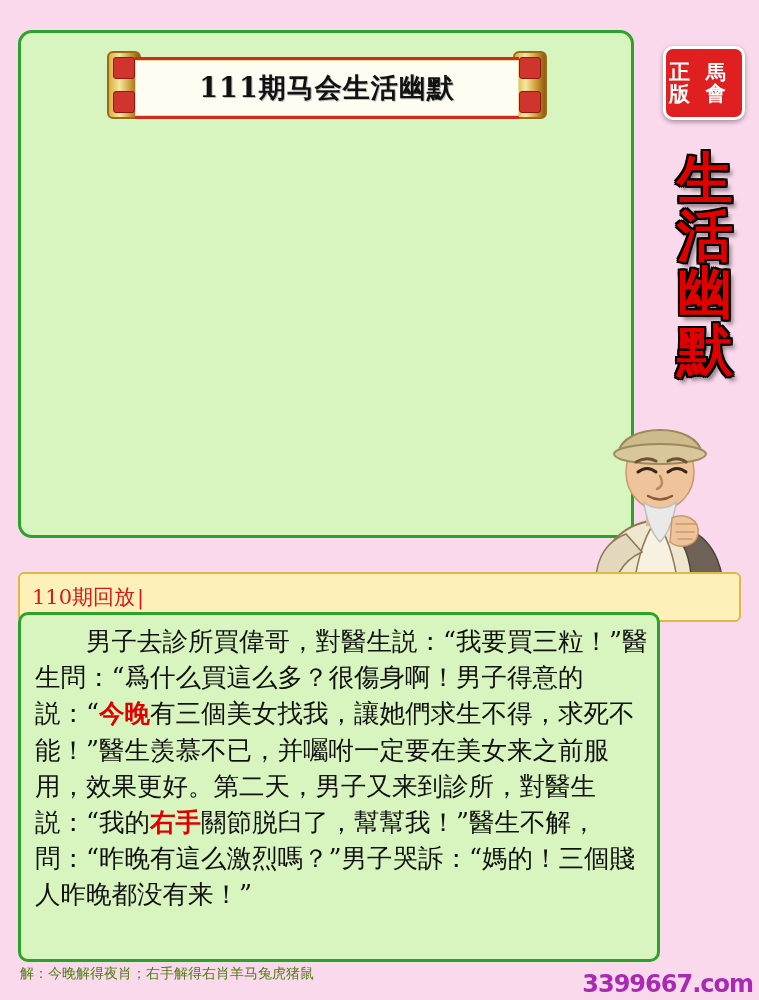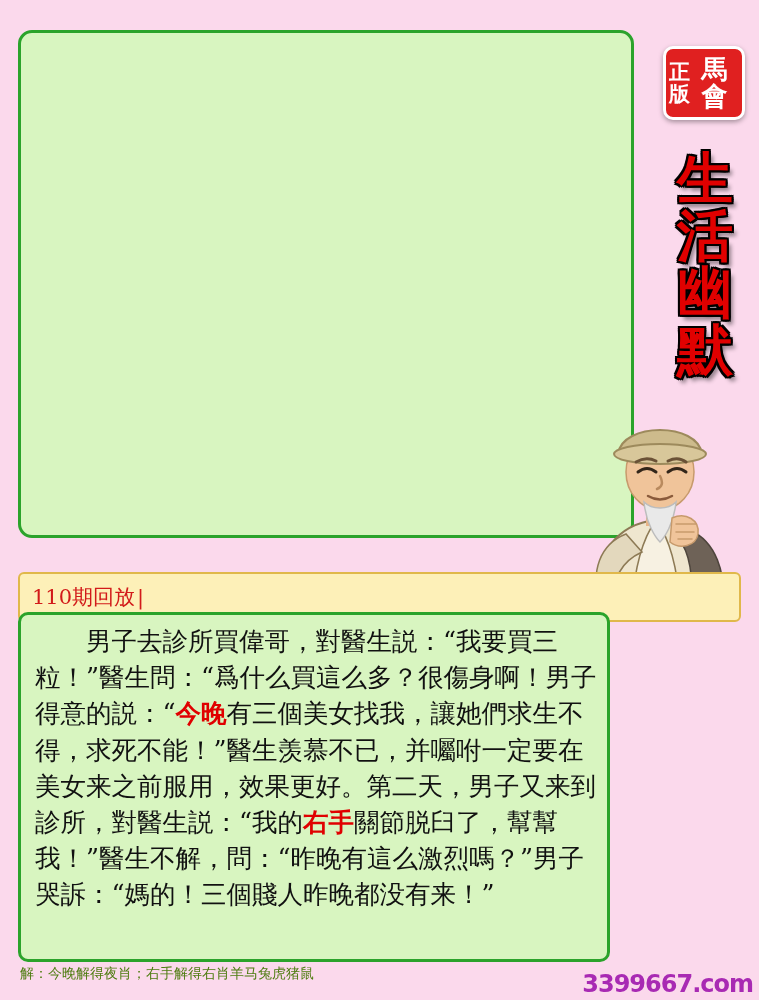--- a/index.html
+++ b/index.html
@@ -138,21 +138,21 @@
     display: flex;
     flex-direction: column;
     justify-content: flex-end;
     align-items: center;
     color: #fff;
     font-family: "DejaVu Serif", "Liberation Serif", serif;
     font-weight: bold;
     line-height: 1.04;
   }
   .stamp .col.small { font-size: 21px; }
-  .stamp .col.big { font-size: 26px; }
+  .stamp .col.big { font-size: 20px; }
 
   
   .old-man {
     position: absolute;
     left: 560px;
     top: 392px;
     width: 200px;
     height: 215px;
     pointer-events: none;
   }
@@ -176,21 +176,21 @@
     color: #d21a1a;
     white-space: nowrap;
   }
   .mid-bar .sep { margin: 0 2px; color: #d21a1a; }
 
   
   .bottom-card {
     position: absolute;
     left: 18px;
     top: 612px;
-    width: 592px;
+    width: 642px;
     height: 350px;
     background: #d8f5c0;
     border: 3px solid #2ba32b;
     border-radius: 10px;
     box-sizing: border-box;
     padding: 8px 8px 4px 14px;
   }
   .bottom-body {
     font-family: "DejaVu Serif", "Liberation Serif", serif;
     font-size: 25.5px;
@@ -227,20 +227,33 @@
     color: #a21caf;
     letter-spacing: -1px;
     opacity: .92;
   }
 </style>
 </head>
 <body>
 
 <div class="top-card">
 
+  <div class="scroll-banner">
+    <div class="scroll-rod left">
+      <div class="knob t"></div>
+      <div class="knob b"></div>
+    </div>
+    <div class="scroll-rod right">
+      <div class="knob t"></div>
+      <div class="knob b"></div>
+    </div>
+    <div class="scroll-paper">
+      <div class="scroll-title">111期马会生活幽默</div>
+    </div>
+  </div>
 
 </div>
 
 <div class="stamp">
   <div class="col small">
     <span>正版</span>
   </div>
   <div class="col big">
     <span>馬會</span>
   </div>

